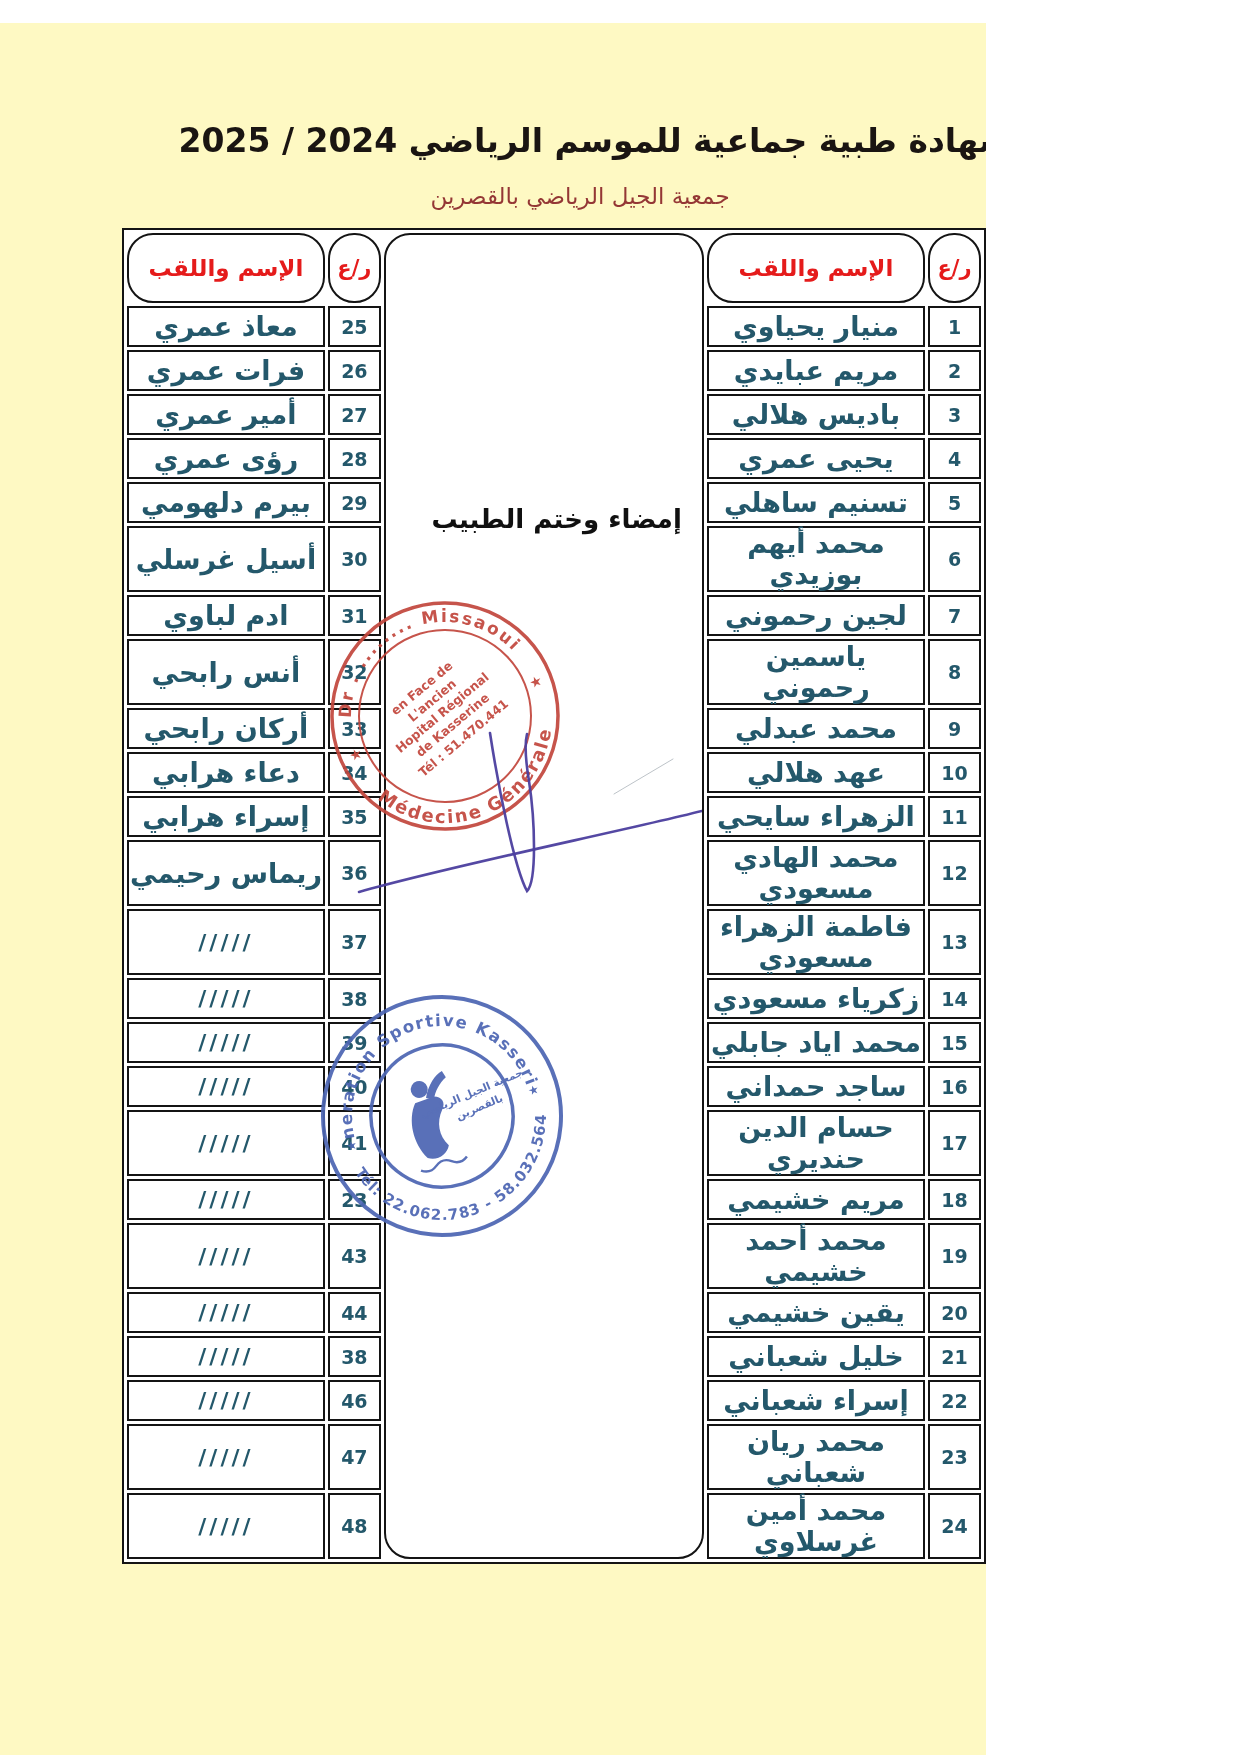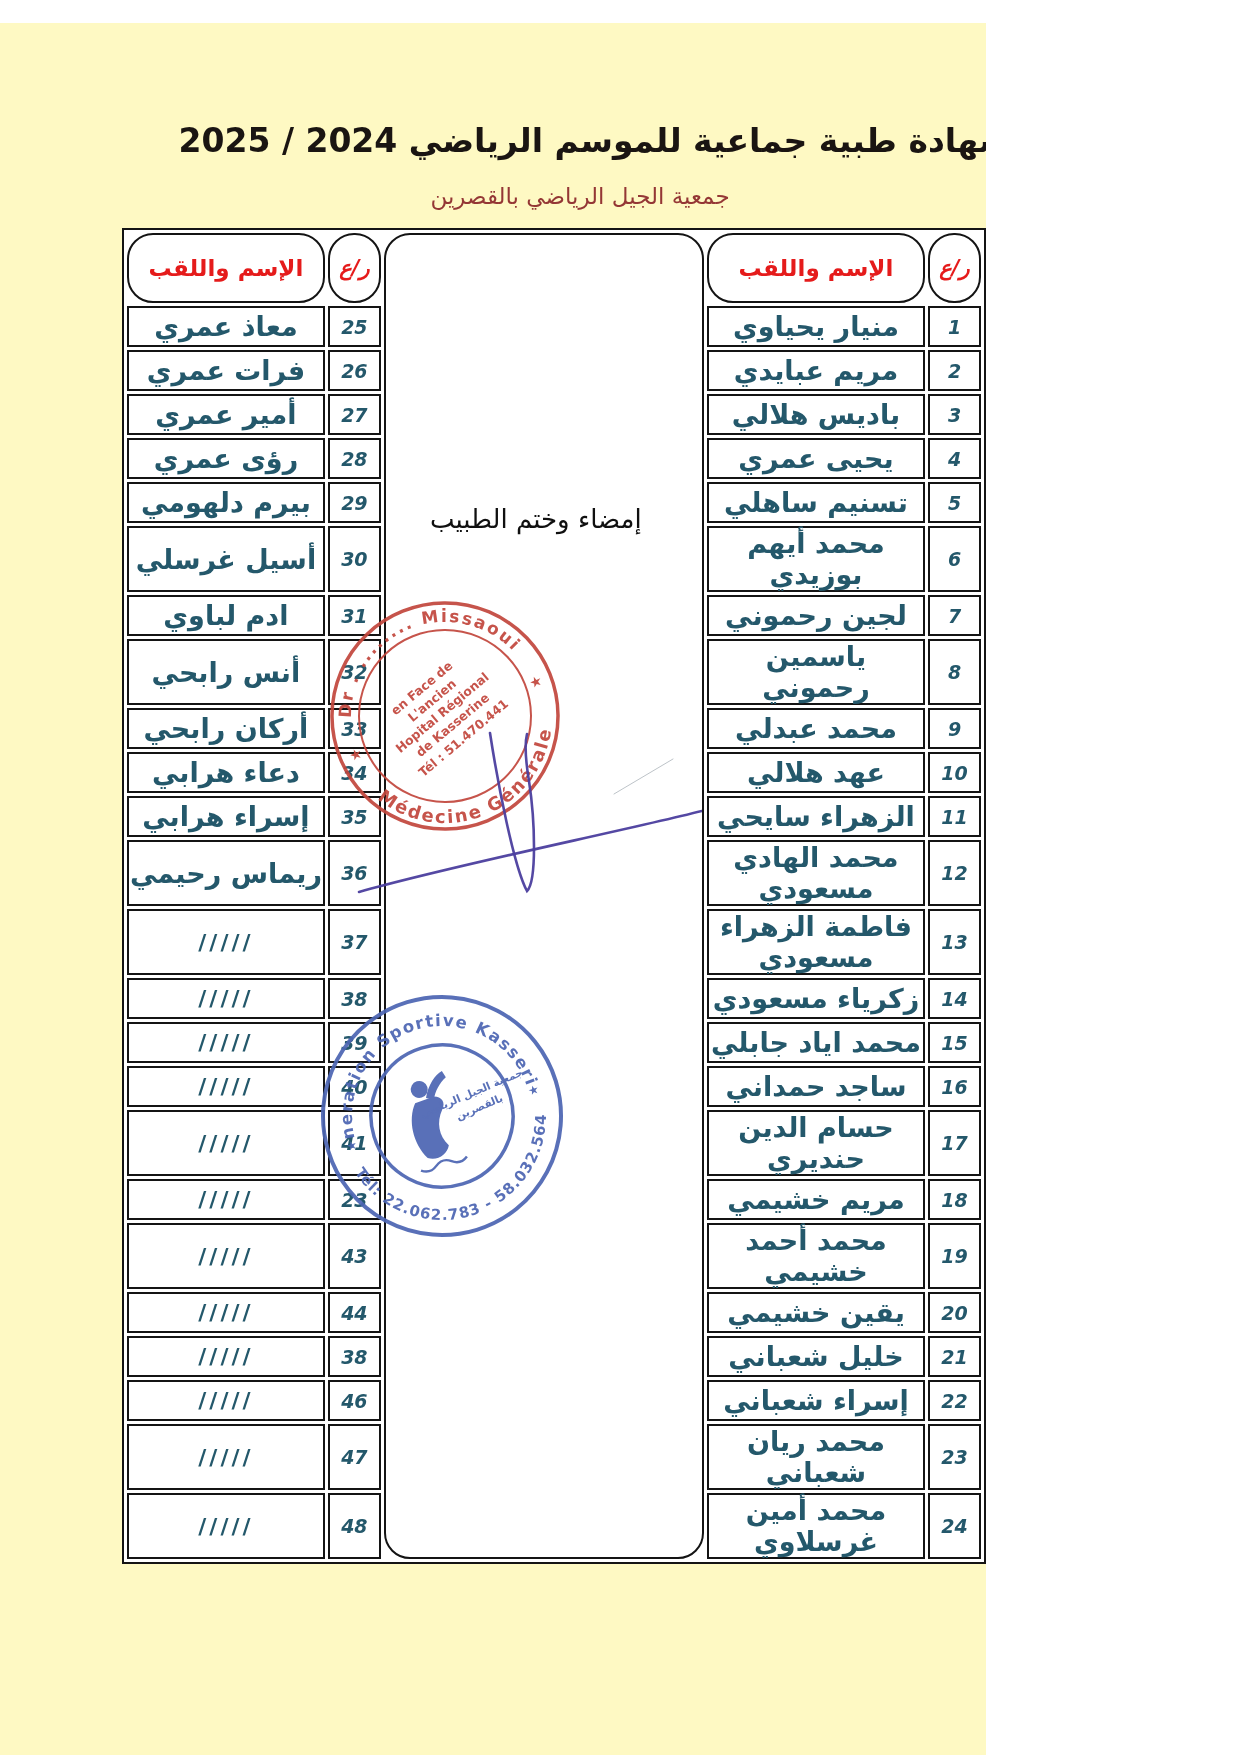--- a/index.html
+++ b/index.html
@@ -8,33 +8,33 @@
   .page { position:relative; width:986px; height:1755px; background:#fef9c3; overflow:hidden;margin-top:23px; }
 
   .title { position:absolute; top:98px; left:0; width:1190px; text-align:center;
            direction:rtl; font-size:33px; font-weight:bold; color:var(--title-black,#1a1512); }
   .subtitle { position:absolute; top:160px; left:0; width:1160px; text-align:center;
            direction:rtl; font-size:23px; font-weight:normal; color:var(--subtitle-maroon,#943735); }
 
   table.roster { position:absolute; top:205px; left:122px; direction:rtl;
            border-collapse:separate; border-spacing:3px; border:2px solid var(--border-black,#141414); background:#fff; }
   table.roster td { border:2px solid var(--border-black,#141414); vertical-align:middle; background:#fff; }
-  td.sr  { width:60px; text-align:center; font-weight:bold; font-size:19px; color:var(--names-teal,#24586b);font-style:italic; }
+  td.sr  { width:60px; text-align:center; font-weight:bold; font-size:19px; color:var(--names-teal,#24586b); }
   td.nm  { text-align:center; direction:rtl; font-weight:bold; font-size:27px; color:var(--names-teal,#24586b); }
   td.nm.right { width:246px; }
   td.nm.left  { width:226px; }
   tr.head td { height:70px; color:var(--header-red,#e51b1b);border-radius:26px; }
   tr.head td.sr { font-size:21px; }
   tr.head td.nm { font-size:23px; }
   tr.body td { height:41px; }
   td.slashcell { letter-spacing:3px; font-size:22px; }
 
   td.middle { width:418px; position:relative; padding:0; vertical-align:top; }
-  .center-label { position:absolute; top:269px; left:4px; width:292px; text-align:center;
-           direction:rtl; font-size:26px; font-weight:normal; color:#101010; }
+  .center-label { position:absolute; top:269px; left:4px; width:292px; text-align:right;
+           direction:rtl; font-size:26px; font-weight:bold; color:#101010; }
   svg.overlay { position:absolute; inset:0; width:418px; height:1228px; display:block; }
 
   .stamp-red  { opacity:.92; }
   .stamp-blue { opacity:.93; }
   .stamp-red  circle { fill:none; stroke:var(--doctor-ink,#c2463c); }
   .stamp-blue circle.ring { fill:none; stroke:var(--club-ink,#4d66b3); }
   .stamp-red  text { fill:var(--doctor-ink,#c2463c); font-weight:bold; font-family:"DejaVu Sans",sans-serif; }
   .stamp-blue text { fill:var(--club-ink,#4d66b3); font-weight:bold; font-family:"DejaVu Sans",sans-serif; }
   .sig path { fill:none; stroke:var(--signature-ink,#4b3e9e); stroke-width:2.6; stroke-linecap:round; opacity:.95; }
   .sig path.faint { stroke:#9aa3ab; stroke-width:1; opacity:.65; }

